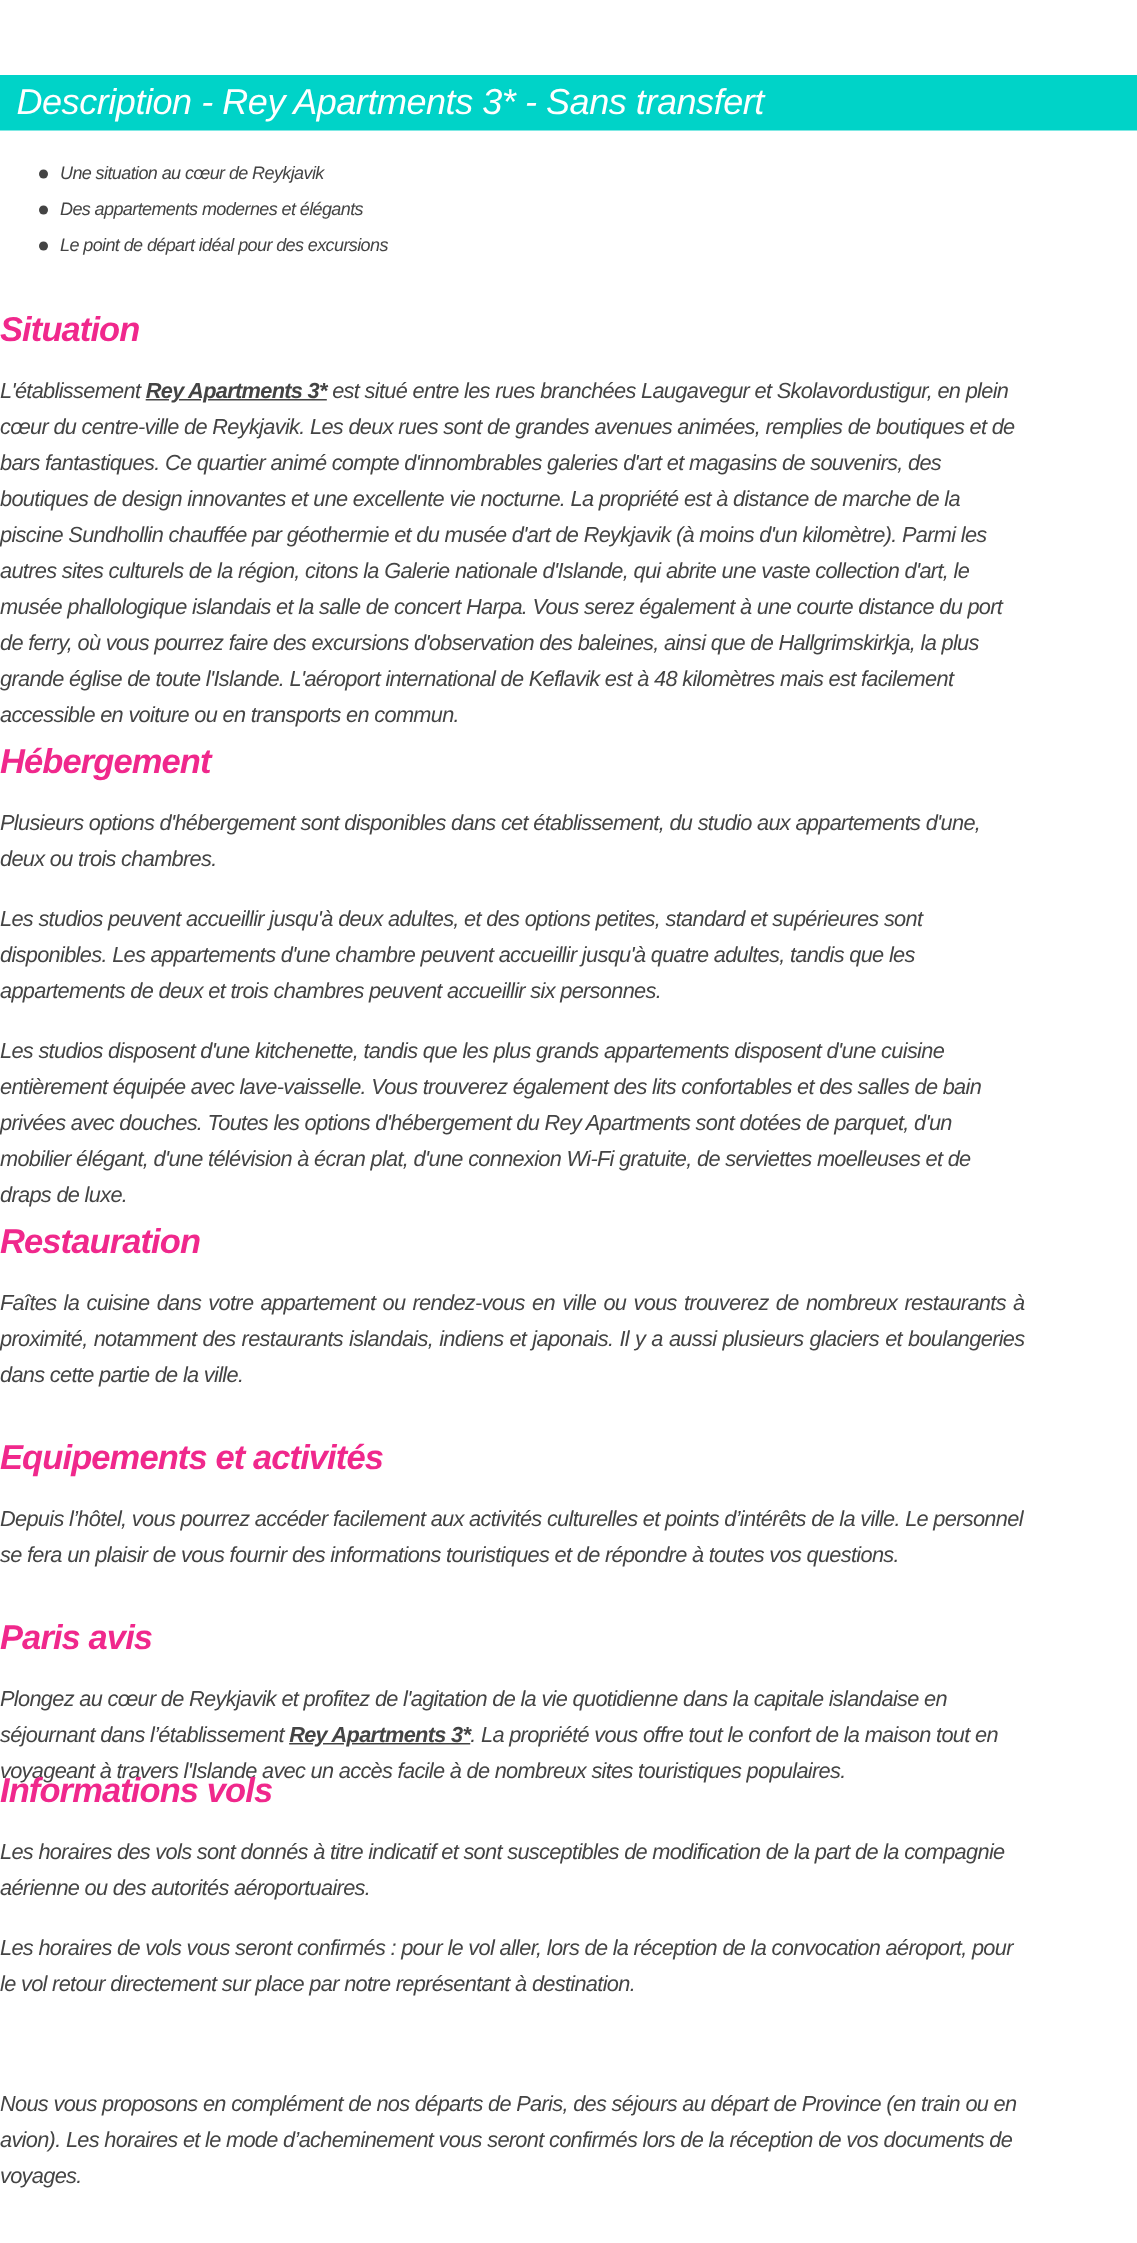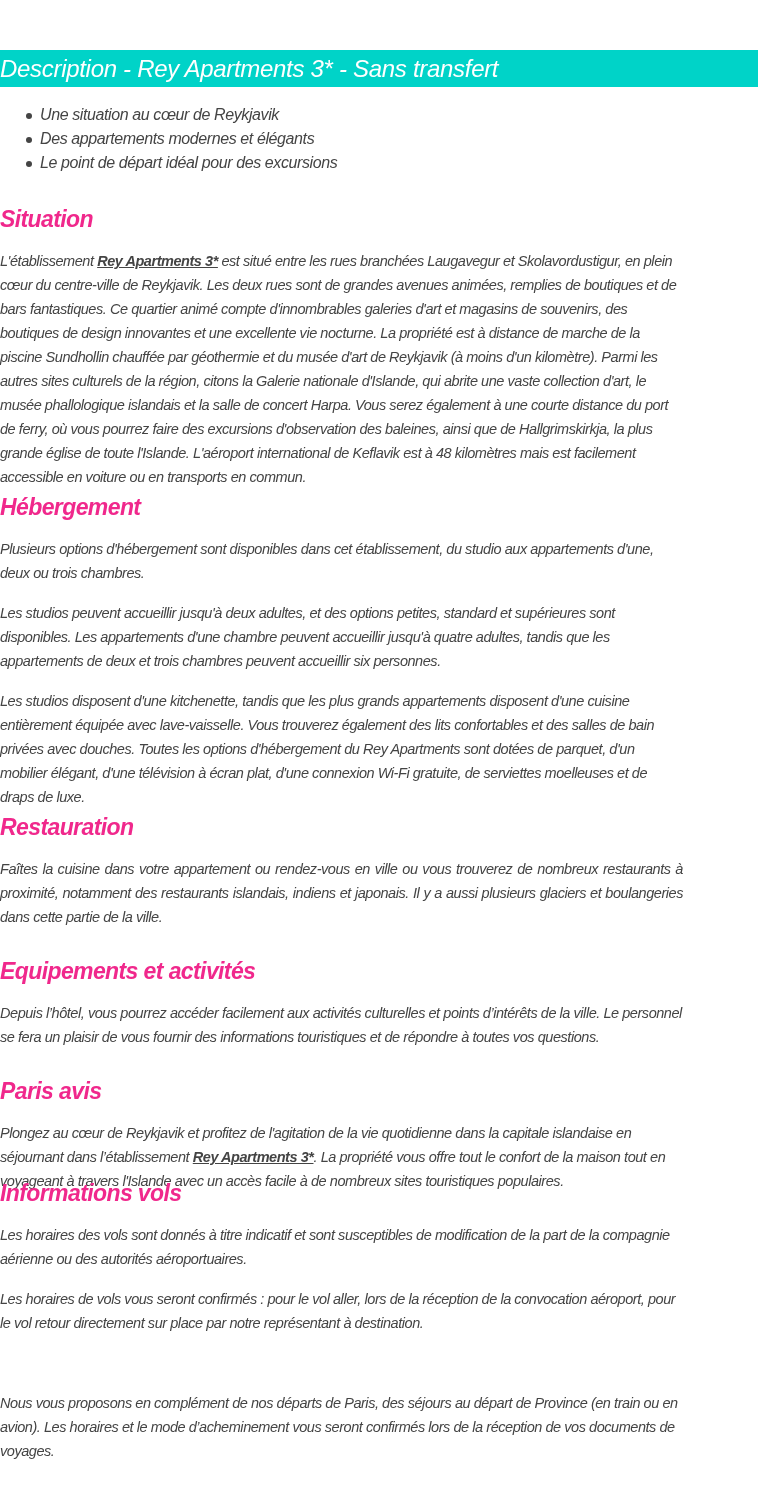--- a/index.html
+++ b/index.html
@@ -12,39 +12,39 @@
     position: relative;
   }
   .banner {
     position: absolute;
     left: 0; top: 50px;
     width: 758px; height: 37px;
     background: #00d3c8;
   }
   .banner h1 {
     margin: 0;
-    padding-left: 0;
+    padding-left: 11px;
     font-size: 24px;
     line-height: 37px;
     font-style: italic;
     font-weight: normal;
     color: #ffffff;
     letter-spacing: -0.3px;
     white-space: nowrap;
   }
   .bullets {
     position: absolute;
     left: 0; top: 103px;
     margin: 0; padding: 0;
     list-style: none;
   }
   .bullets li {
     position: relative;
     padding-left: 40px;
-    font-size: 16px;
+    font-size: 12px;
     line-height: 24px;
     font-style: italic;
     color: #444;
     letter-spacing: -0.4px;
   }
   .bullets li::before {
     content: "";
     position: absolute;
     left: 26px; top: 10px;
     width: 6px; height: 6px;

